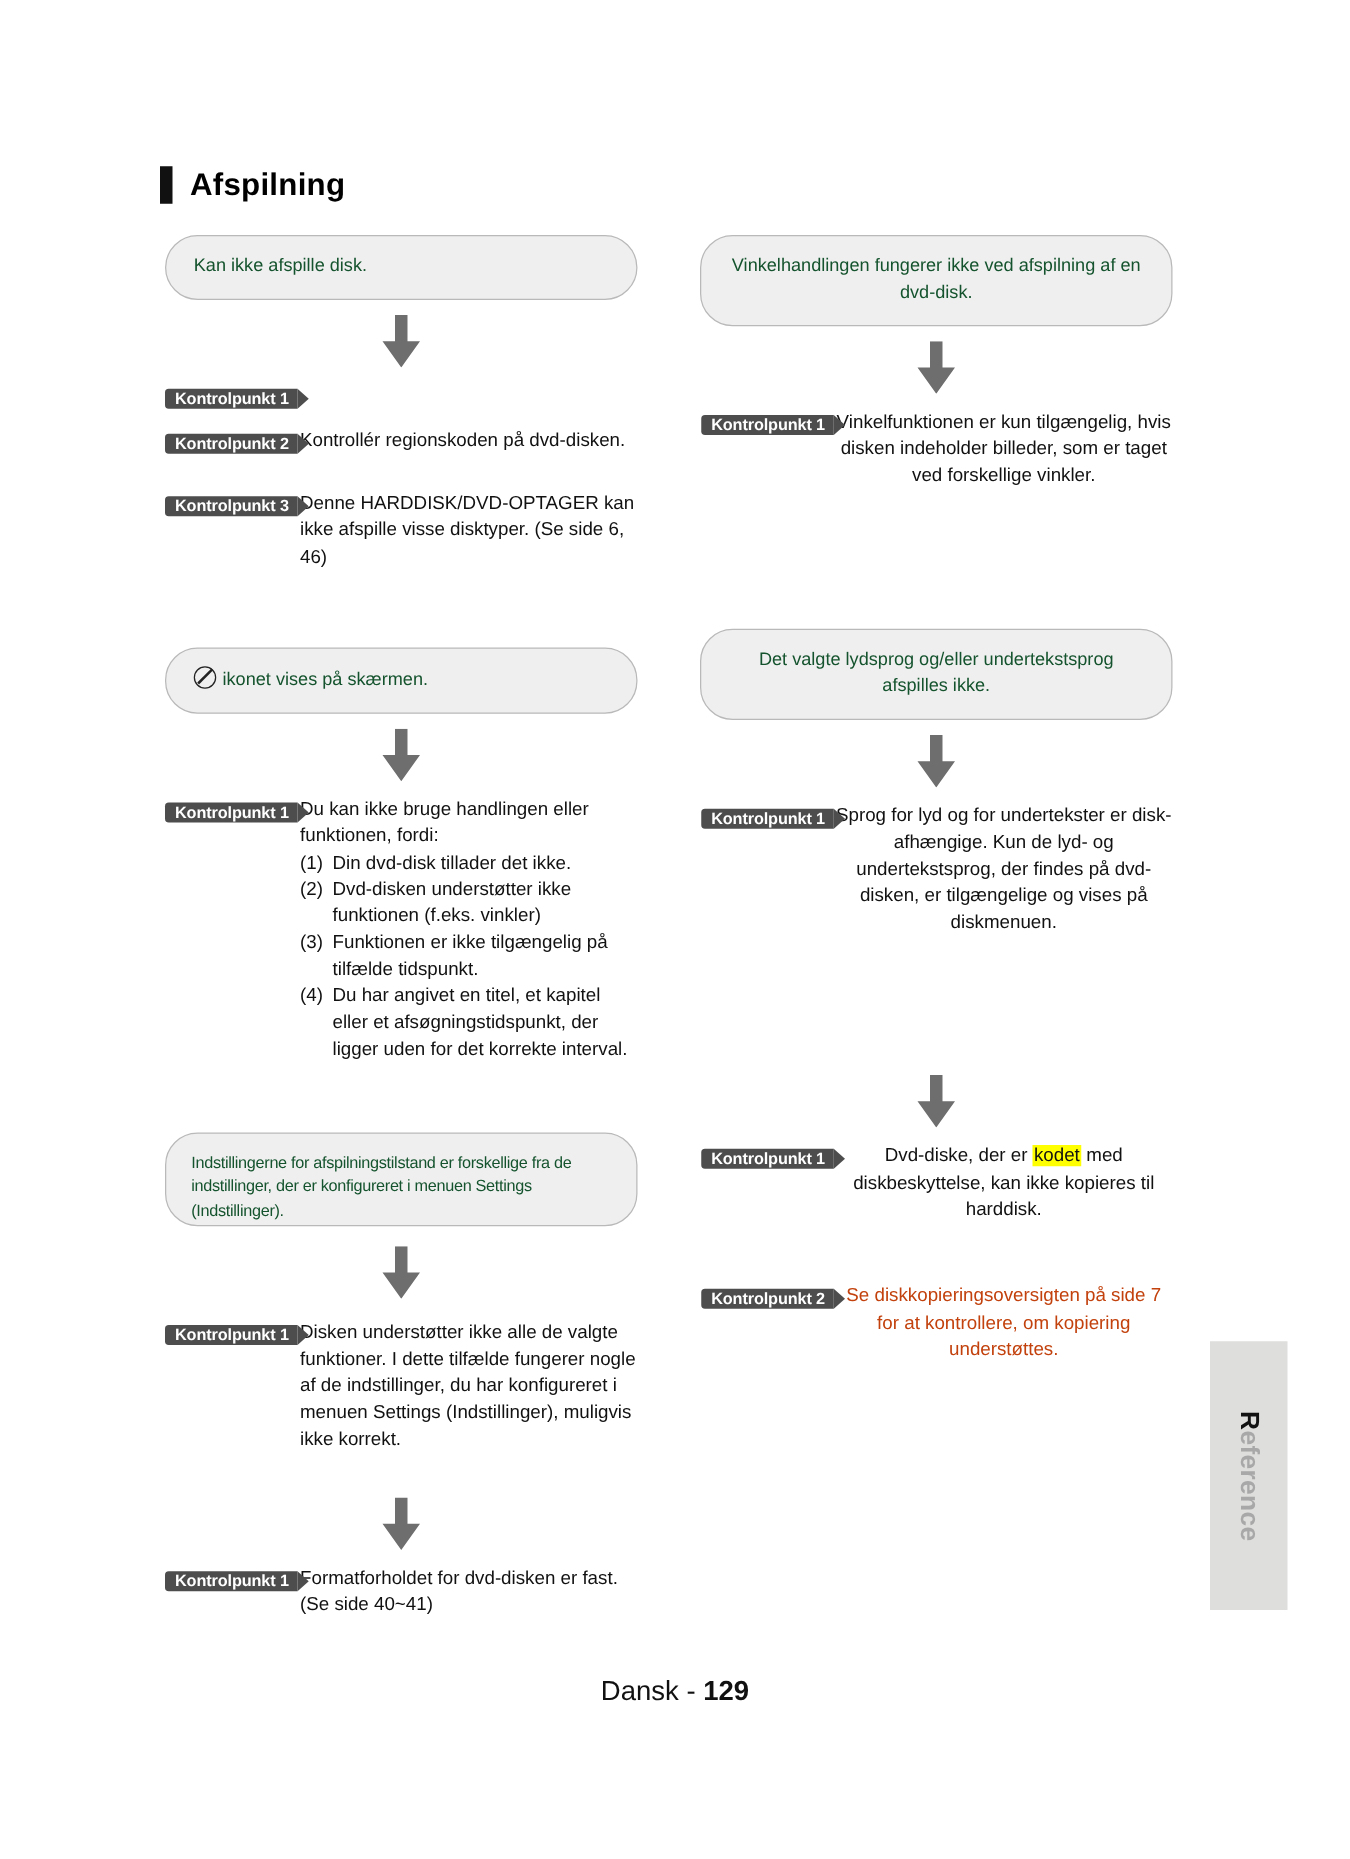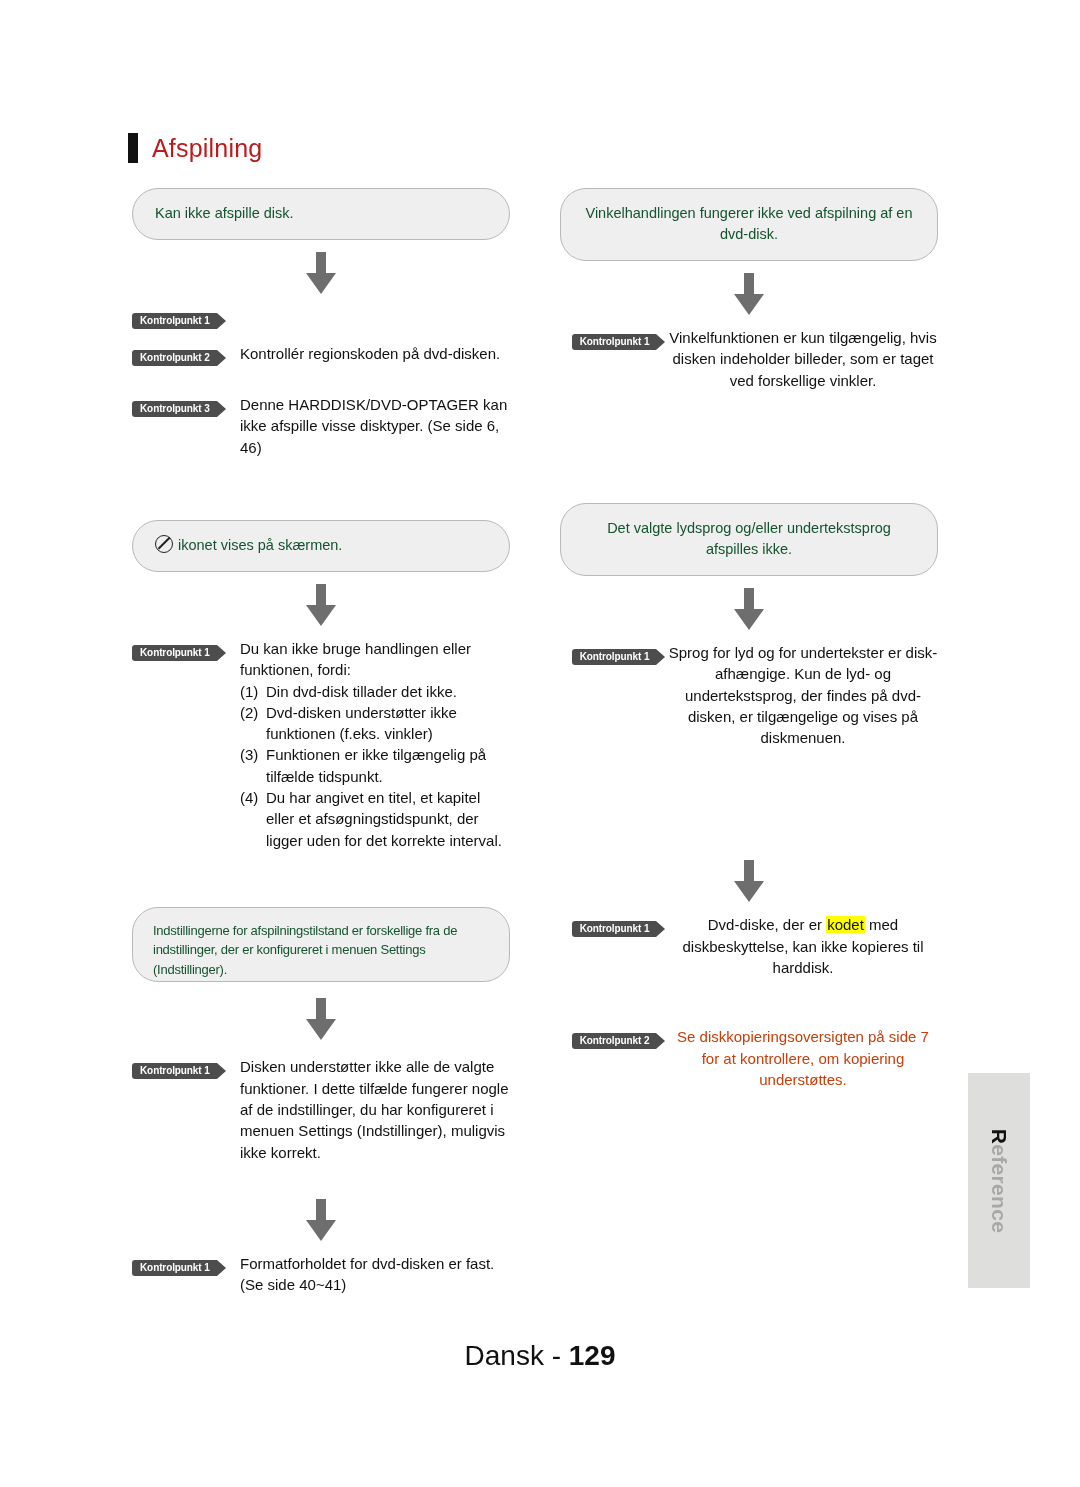--- a/index.html
+++ b/index.html
@@ -26,23 +26,23 @@
     gap: 14px;
   }
   .title-bar-mark {
     width: 10px;
     height: 30px;
     background: #111111;
     display: block;
   }
   .page-title {
     font-size: 25px;
-    font-weight: normal;
+    font-weight: bold;
     letter-spacing: 0.2px;
-    color: #b91c1c;
+    color: #000000;
     line-height: 1;
   }
 
   
   .column {
     position: absolute;
     width: 378px;
   }
   .column.left  { left: 132px; top: 188px; }
   .column.right { left: 560px; top: 188px; text-align: center; }
@@ -108,21 +108,21 @@
     flex: 0 0 108px;
     padding-top: 4px;
   }
   .badge {
     display: inline-flex;
     align-items: center;
     position: relative;
     height: 16px;
     background: #4d4d4d;
     color: #ffffff;
-    font-size: 10px;
+    font-size: 13px;
     font-weight: bold;
     letter-spacing: -0.1px;
     padding: 0 7px 0 8px;
     border-radius: 3px 0 0 3px;
     white-space: nowrap;
     line-height: 16px;
   }
   .badge::after {
     content: "";
     position: absolute;
@@ -192,21 +192,21 @@
   .side-tab-label .r  { color: #121212; }
   .side-tab-label .rest { color: #a8a8a8; }
 
   
   .footer {
     position: absolute;
     left: 0;
     top: 1340px;
     width: 1080px;
     text-align: center;
-    font-size: 28px;
+    font-size: 22px;
     color: #111111;
   }
   .footer .pagenum { font-weight: bold; }
 </style>
 </head>
 <body>
 
 <div class="page-header">
   <span class="title-bar-mark"></span>
   <span class="page-title">Afspilning</span>

